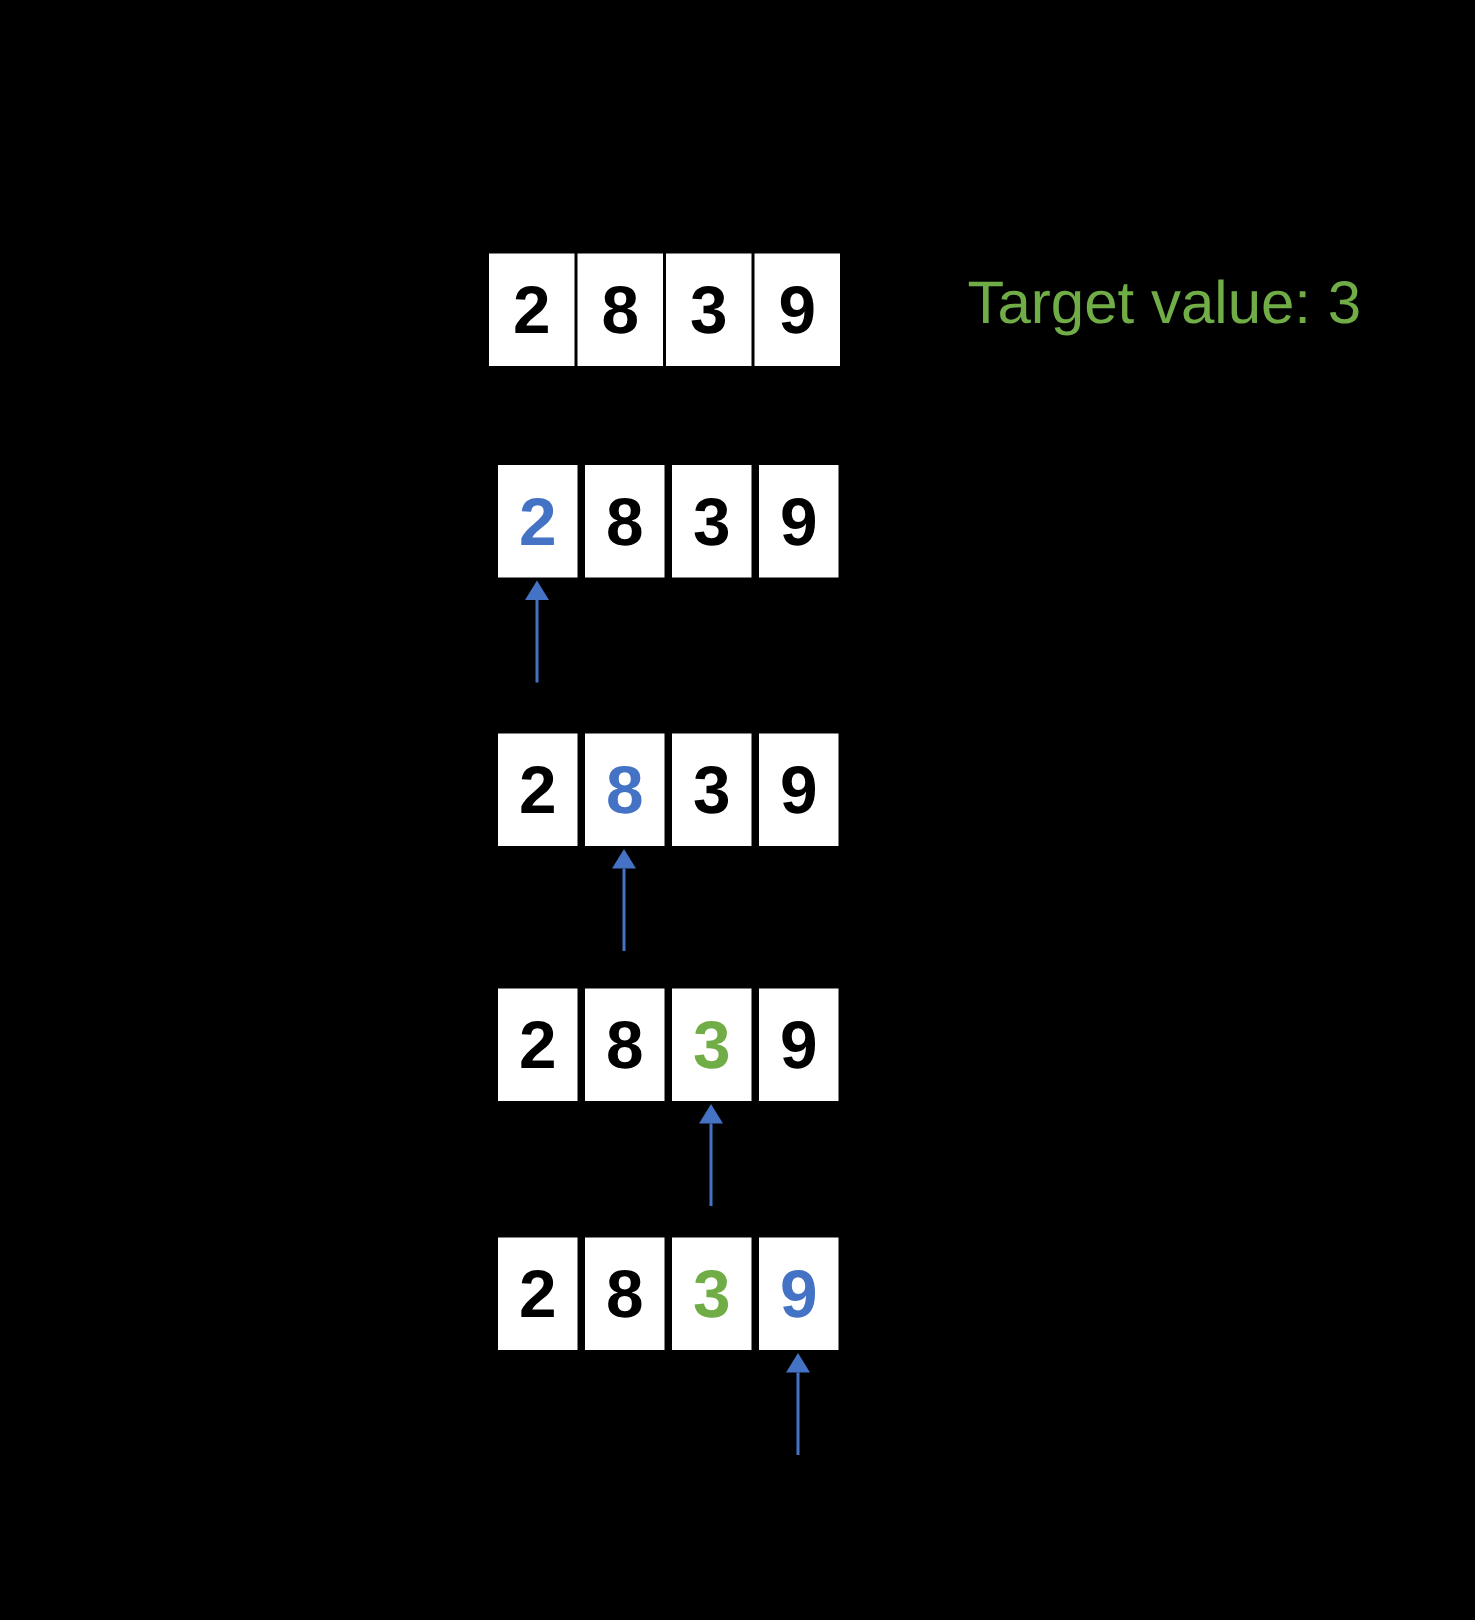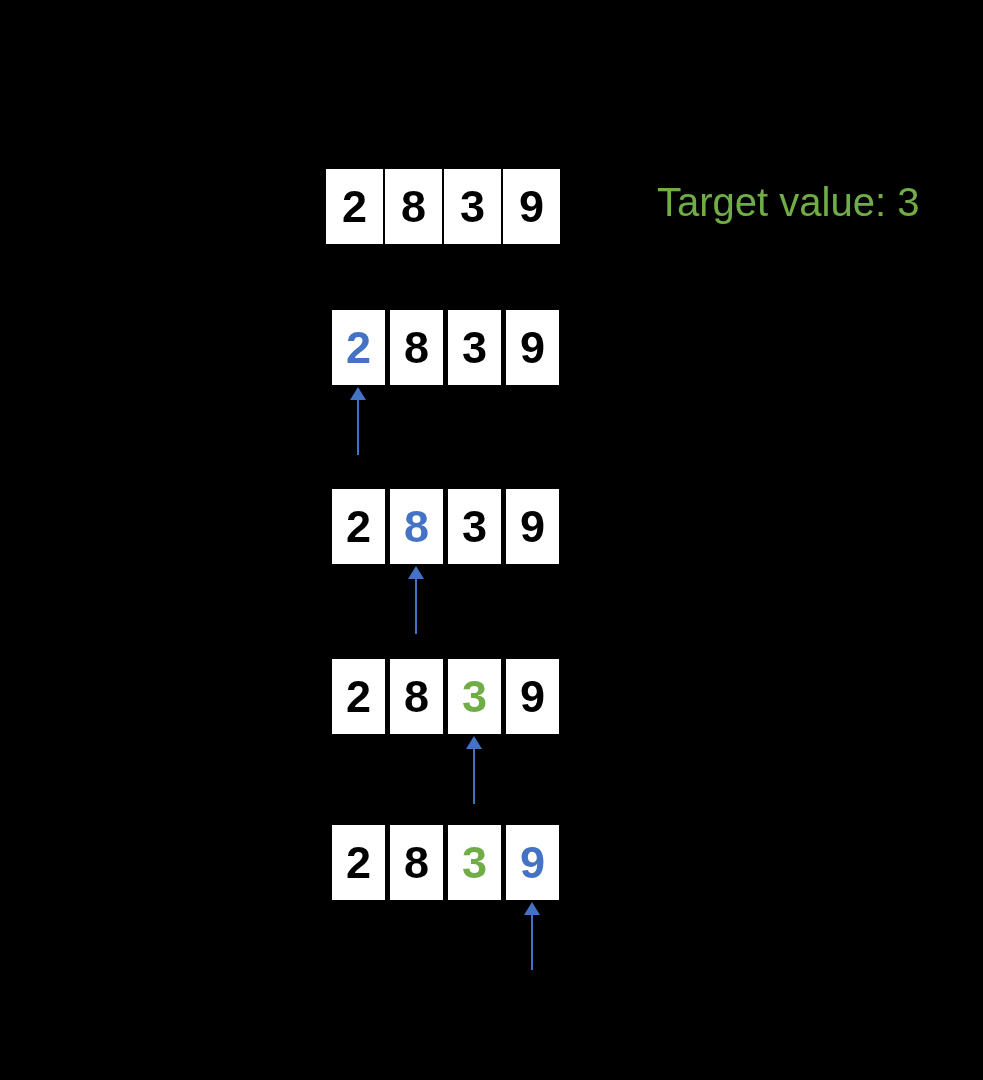--- a/index.html
+++ b/index.html
@@ -40,21 +40,20 @@
     color: #000000;
   }
 
   .target-label {
     position: absolute;
     left: 645px;
     top: 180px;
     font-size: 40px;
     font-weight: 400;
     white-space: nowrap;
-    margin-left: 12px;
   }
 
   .pointer-arrow {
     position: absolute;
     width: 16px;
     height: 68px;
     display: flex;
     flex-direction: column;
     align-items: center;
   }

